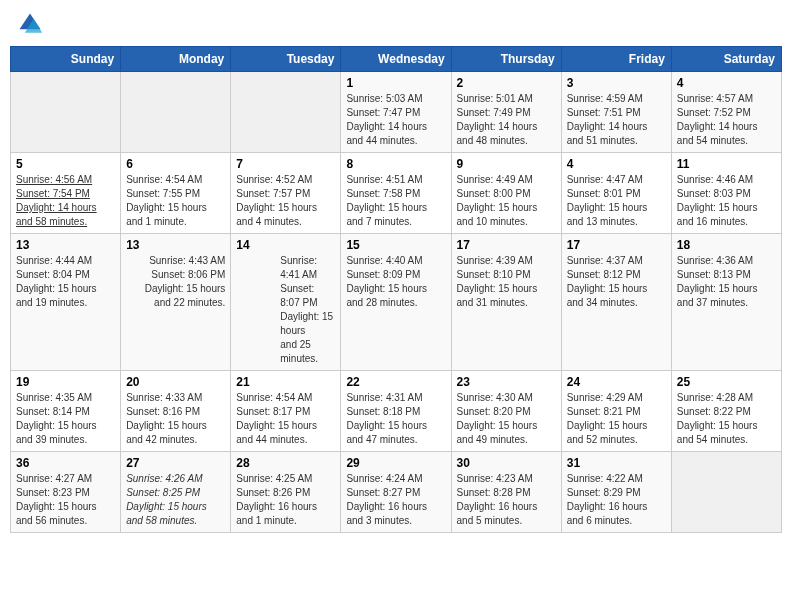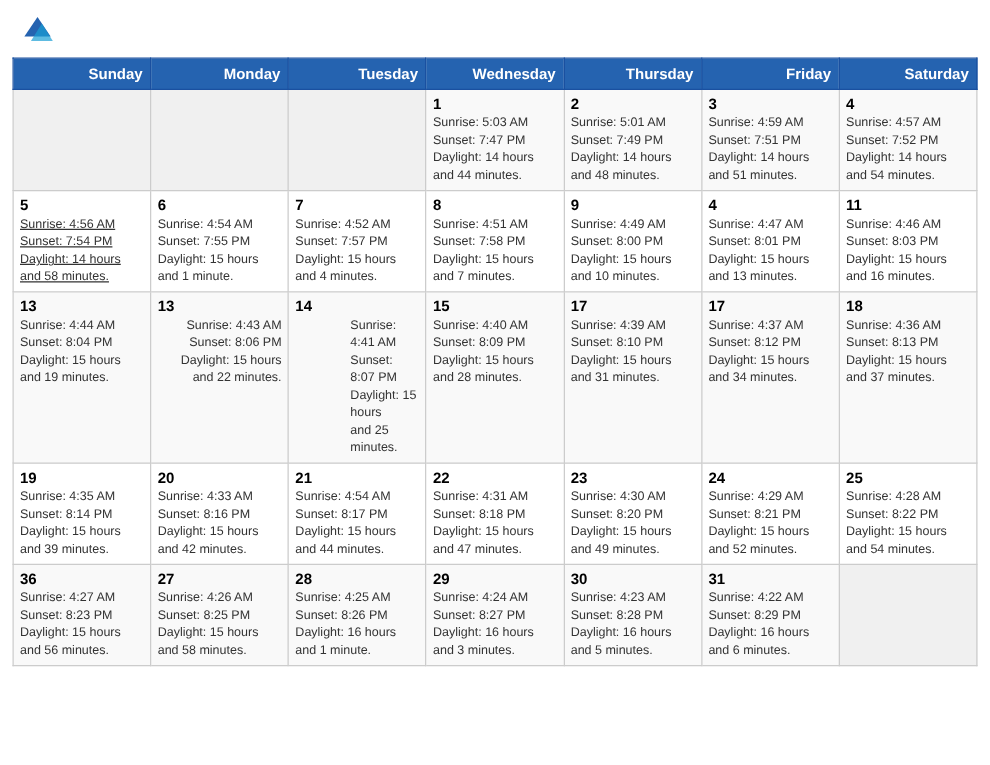--- a/index.html
+++ b/index.html
@@ -312,21 +312,21 @@
       <tr>
         <td>
           <span class="day-number">36</span>
           <div class="day-info" style="white-space: pre-line;">Sunrise: 4:27 AM
 Sunset: 8:23 PM
 Daylight: 15 hours
 and 56 minutes.</div>
         </td>
         <td>
           <span class="day-number">27</span>
-          <div class="day-info" style="white-space: pre-line;">Sunrise: 4:26 AM
+          <div class="day-info" style="white-space: pre-line; font-style: italic;">Sunrise: 4:26 AM
 Sunset: 8:25 PM
 Daylight: 15 hours
 and 58 minutes.</div>
         </td>
         <td>
           <span class="day-number">28</span>
           <div class="day-info" style="white-space: pre-line;">Sunrise: 4:25 AM
 Sunset: 8:26 PM
 Daylight: 16 hours
 and 1 minute.</div>

